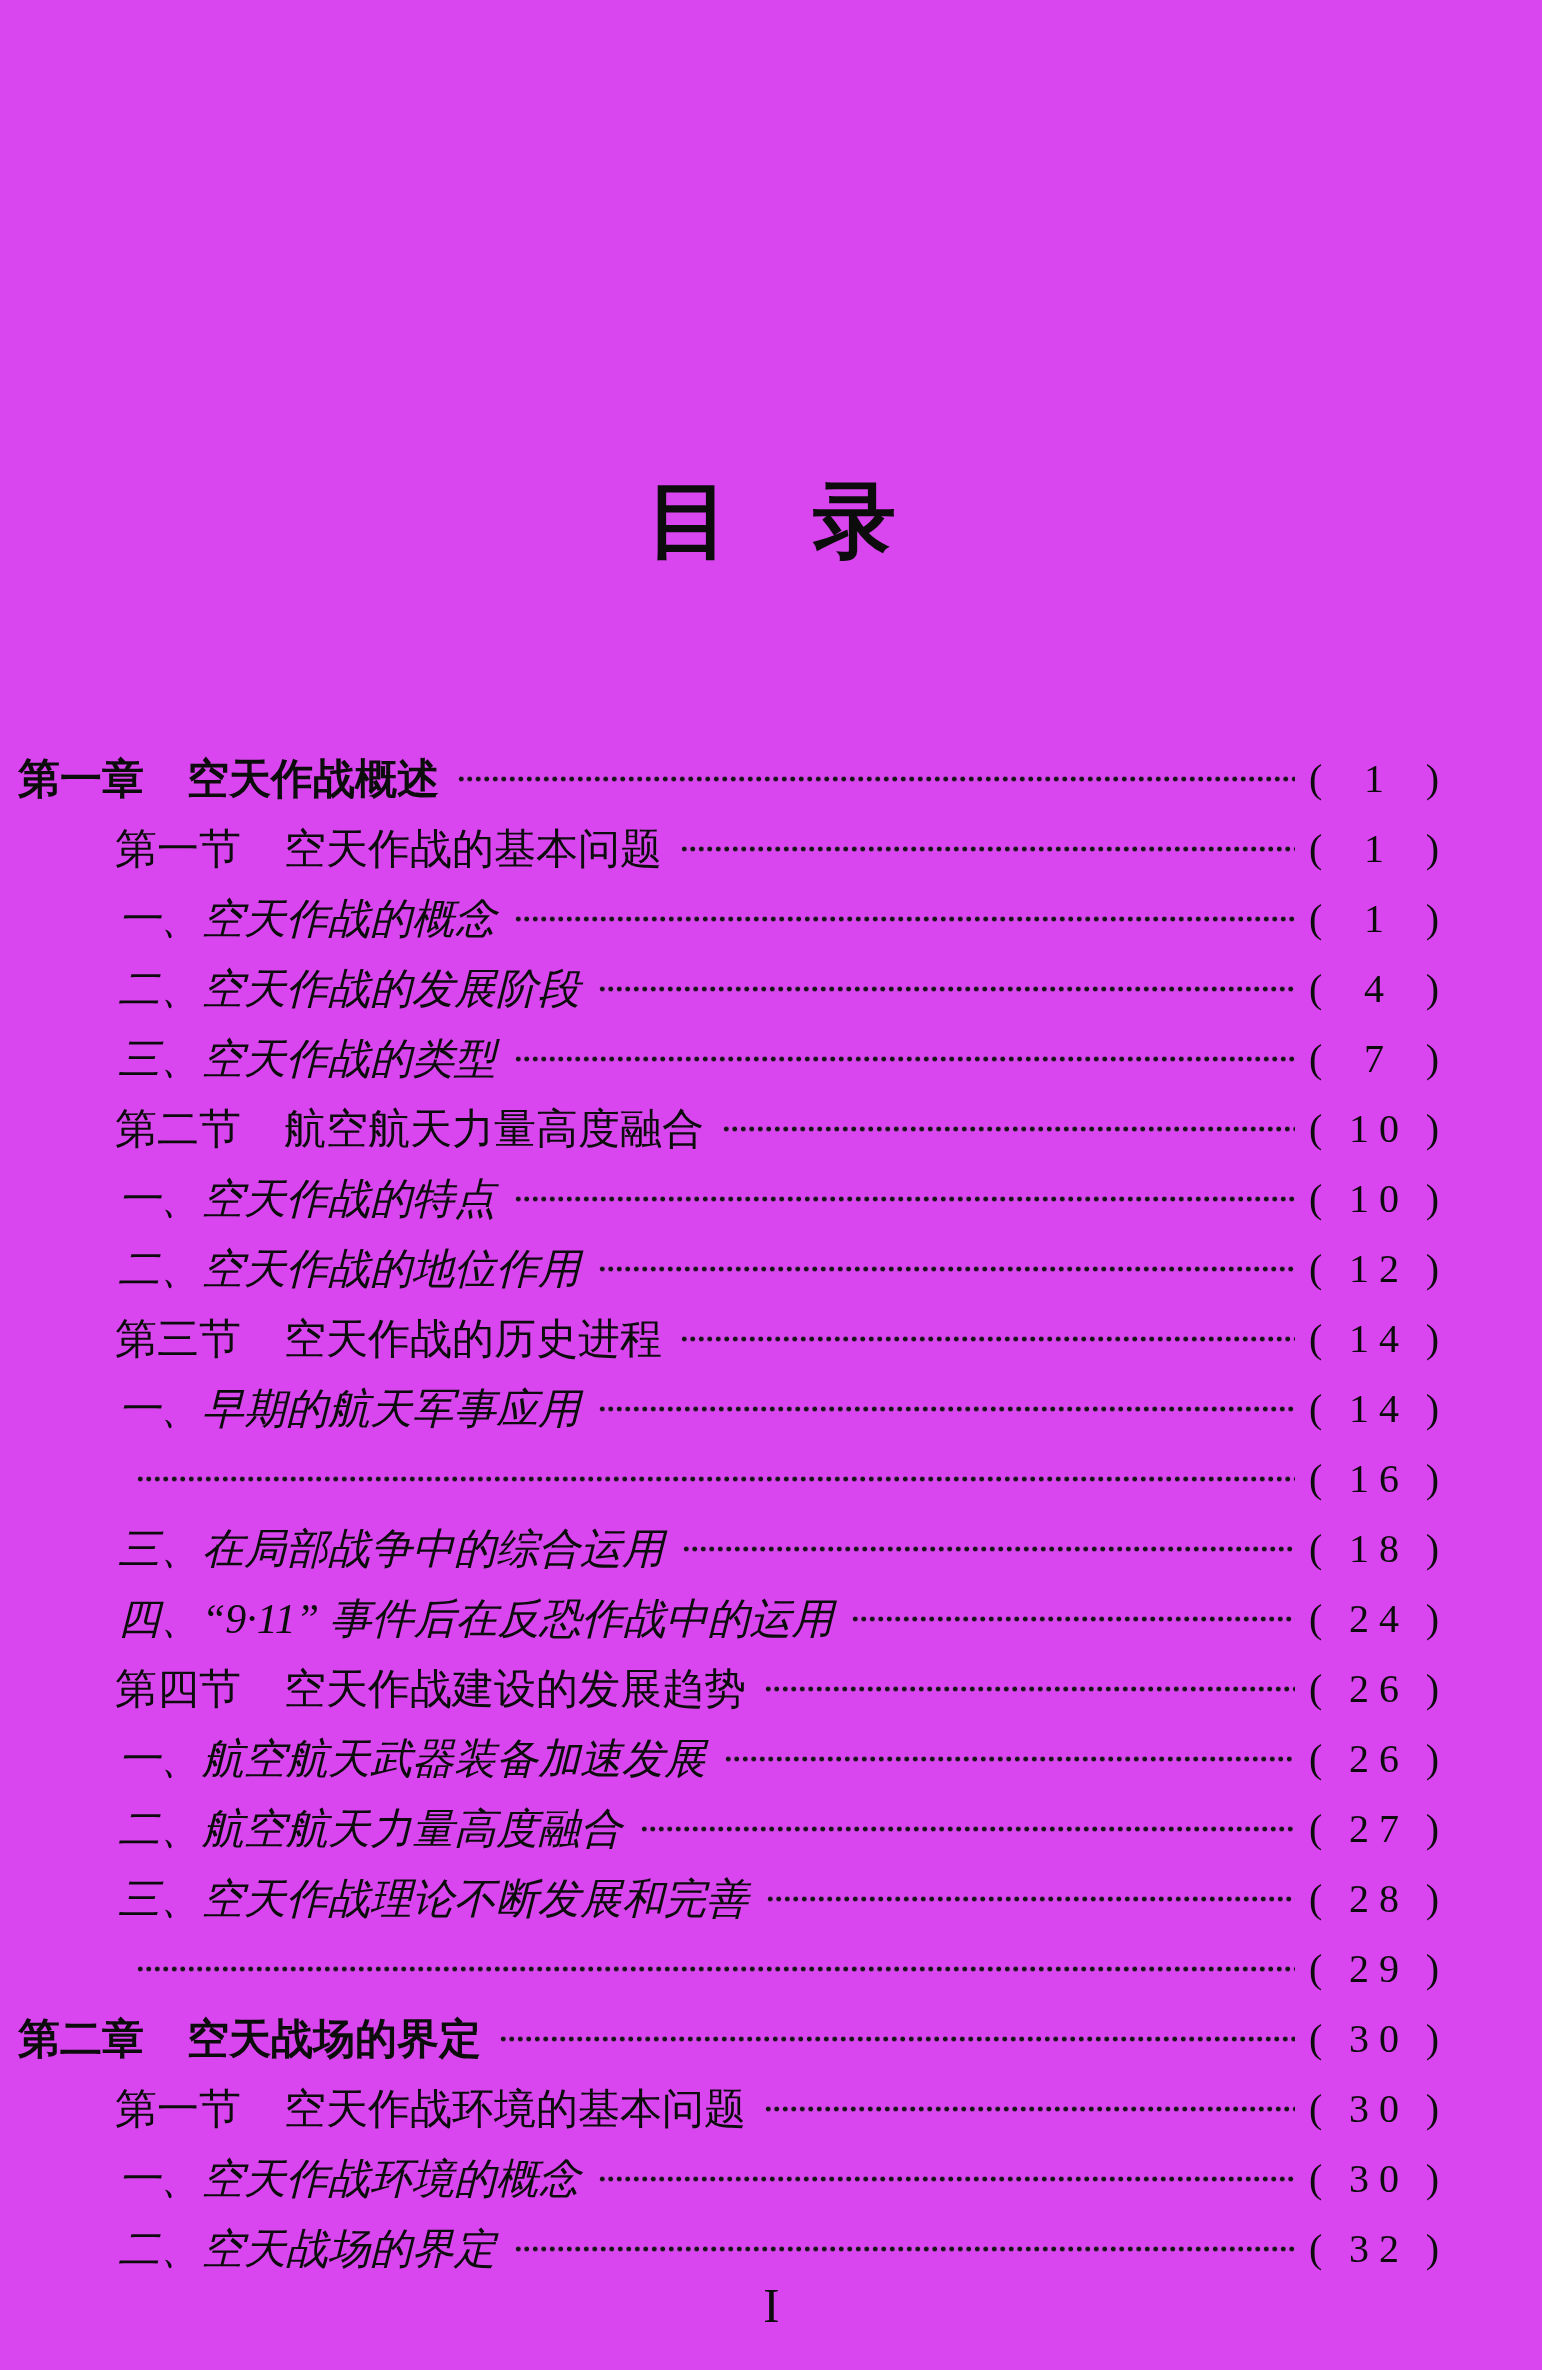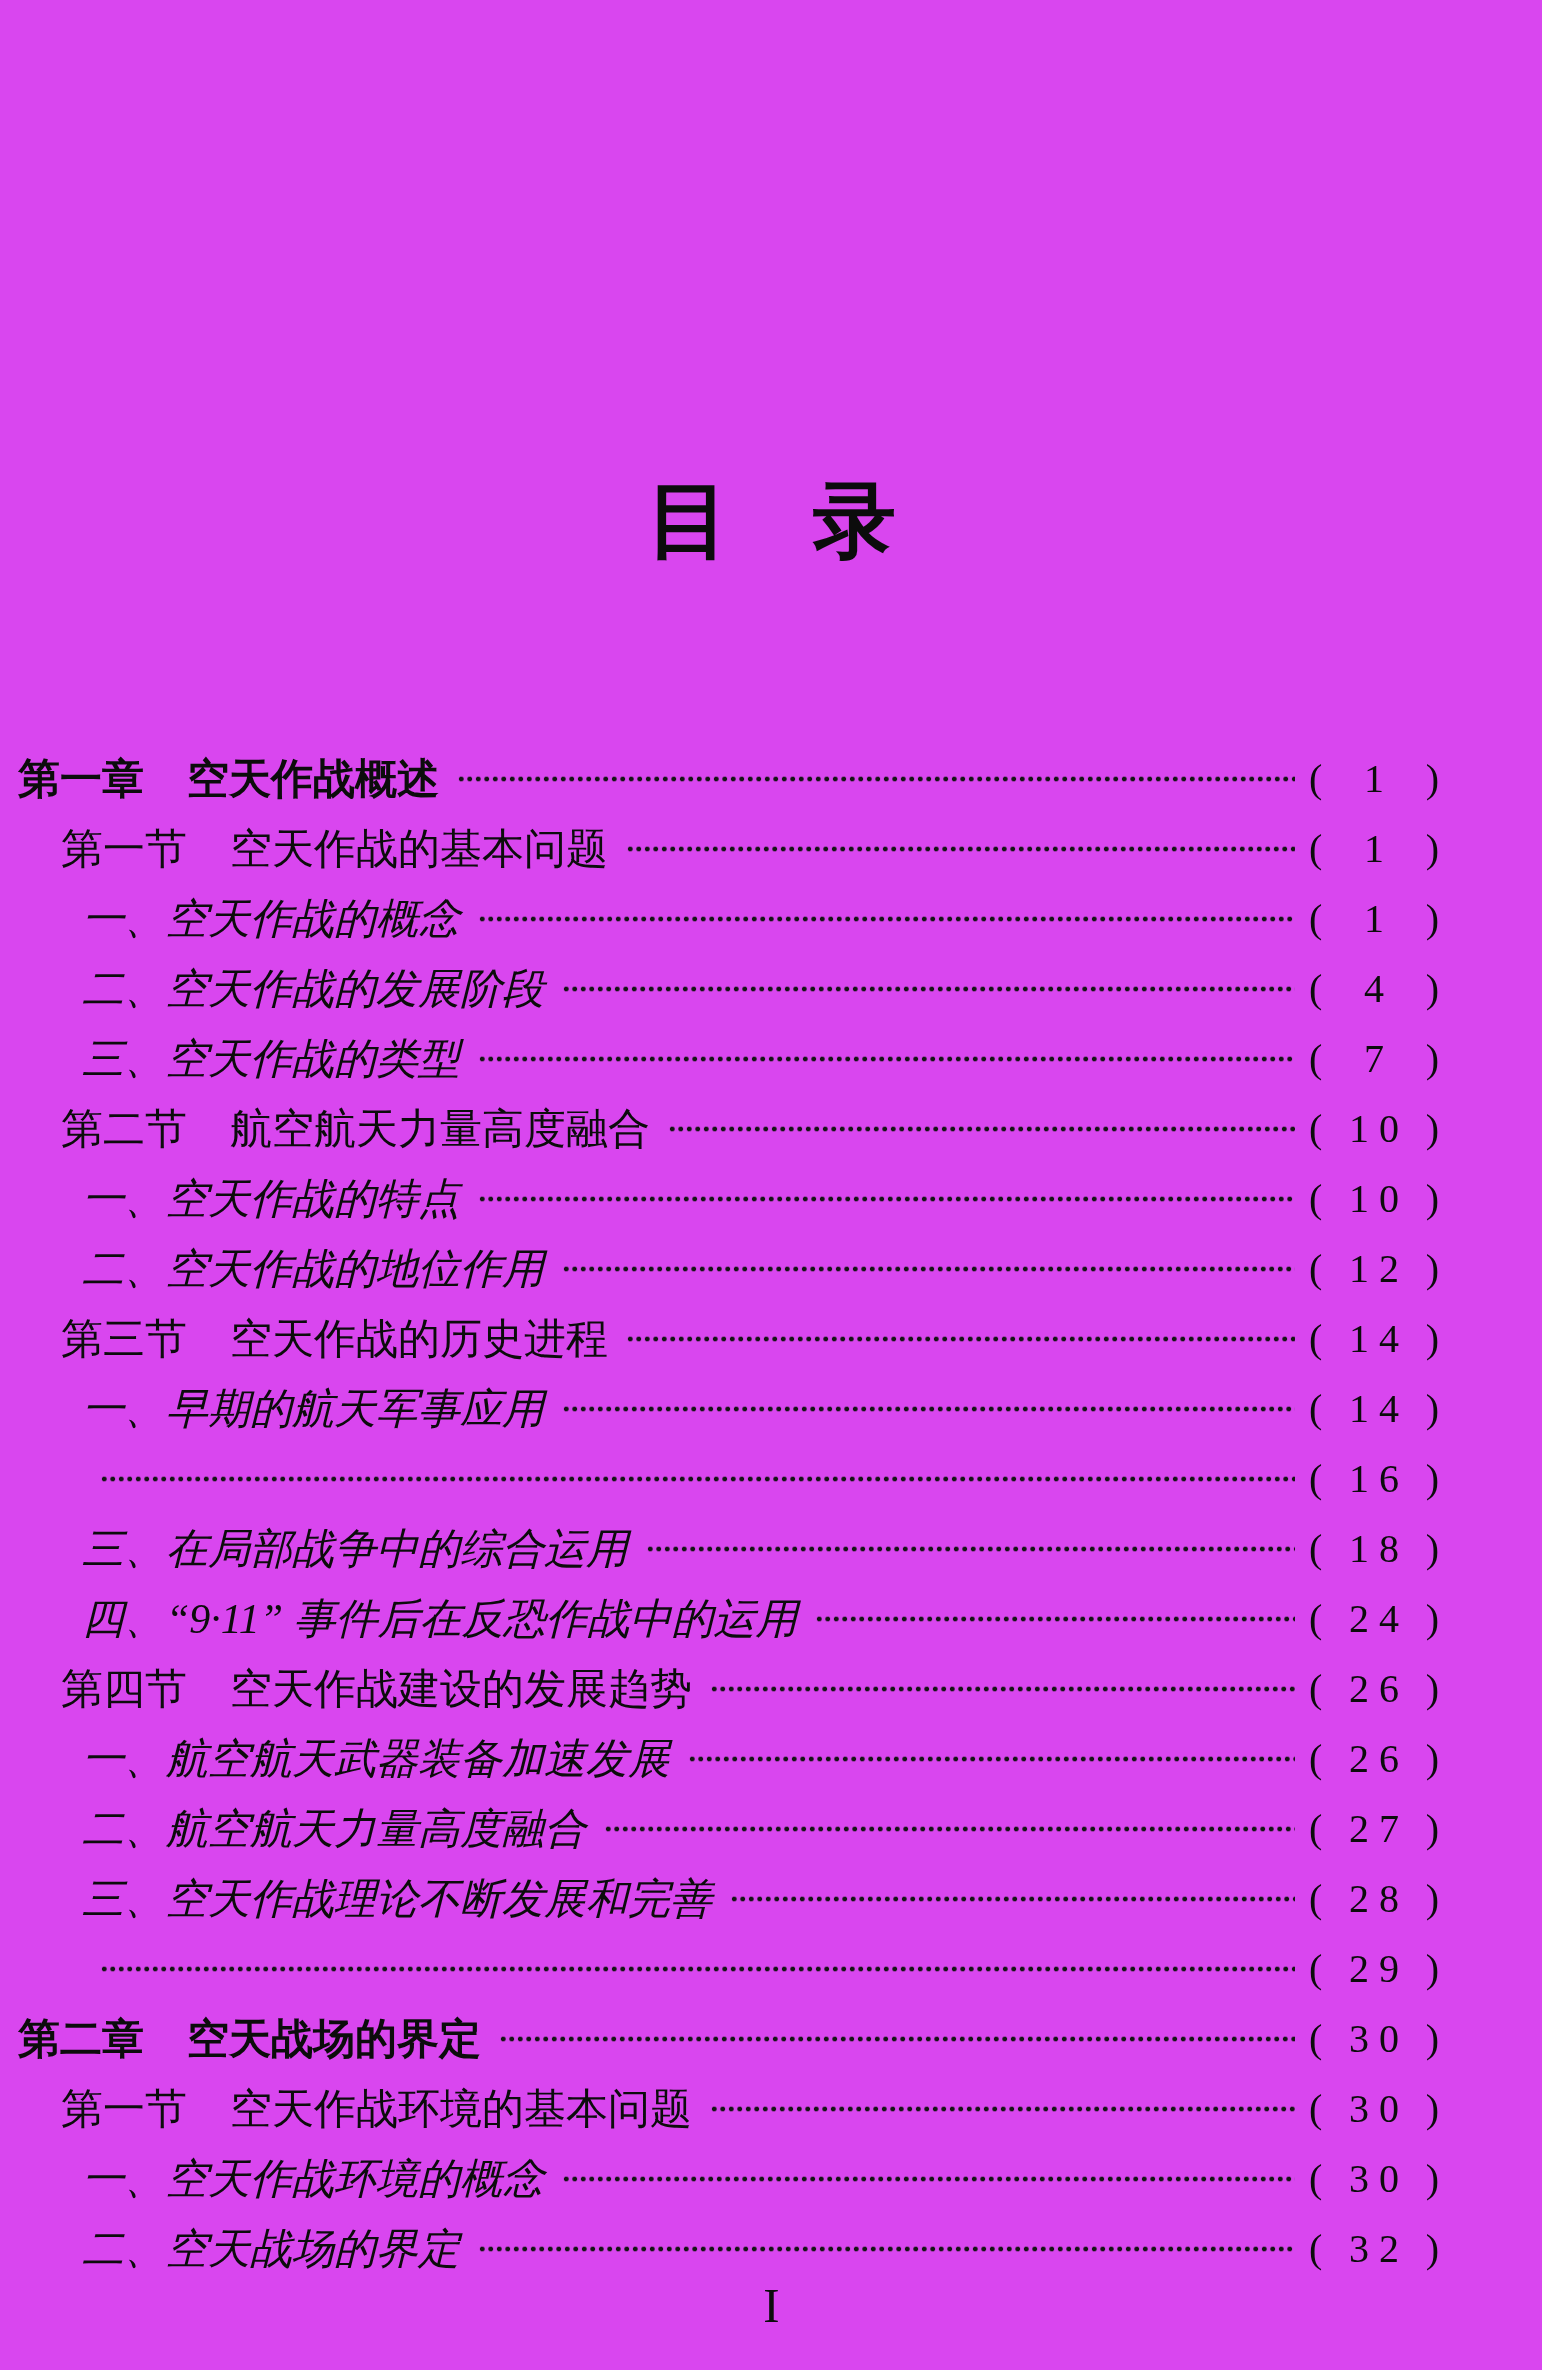--- a/index.html
+++ b/index.html
@@ -38,26 +38,26 @@
     line-height: 1;
     padding-right: 104px;
     white-space: nowrap;
   }
   .level-chapter {
     padding-left: 18px;
     font-family: "Liberation Sans", sans-serif;
     font-weight: 700;
   }
   .level-section {
-    padding-left: 61px;
+    padding-left: 115px;
     font-family: "Liberation Serif", serif;
     font-weight: 400;
   }
   .level-item {
-    padding-left: 82px;
+    padding-left: 118px;
     font-family: "Liberation Serif", serif;
     font-style: italic;
     font-weight: 400;
   }
   .num { margin-right: 43px; }
   .num:empty { display: none; }
   .leader {
     flex: 1 1 auto;
     height: 11.8px;
     margin-left: 17.7px;

